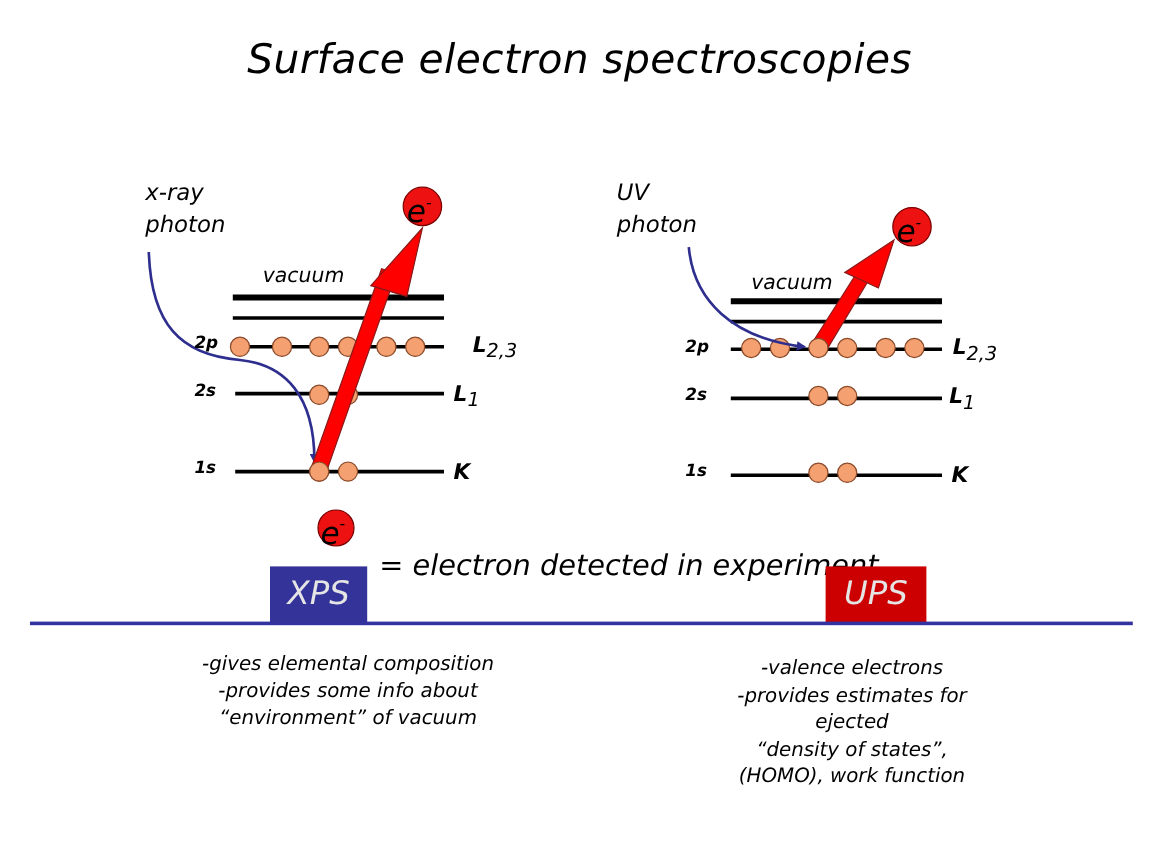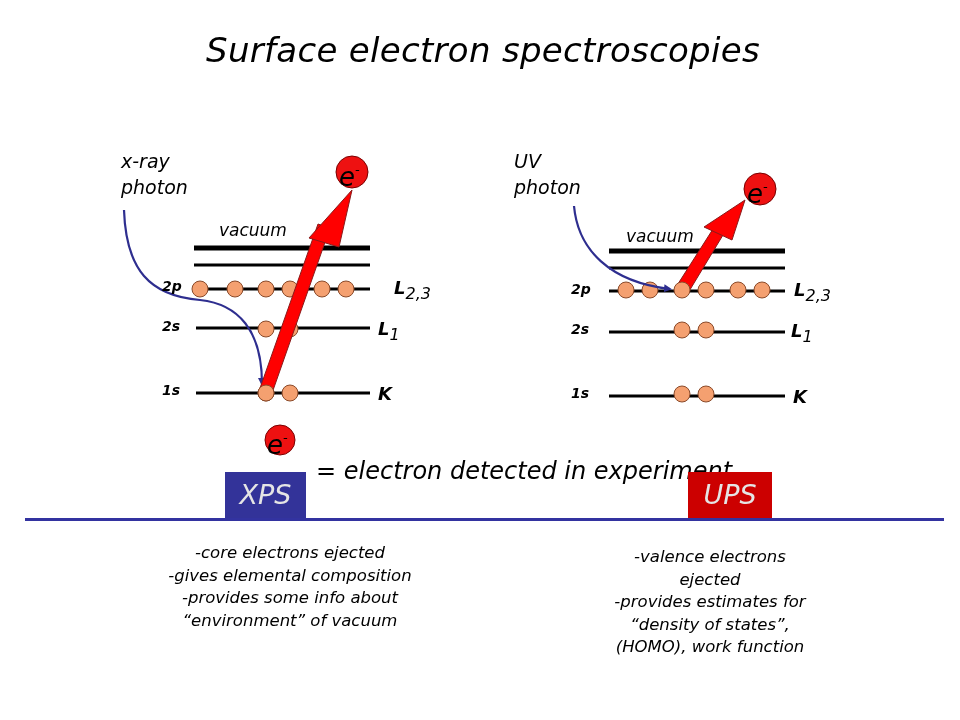--- a/index.html
+++ b/index.html
@@ -145,25 +145,24 @@
 <div class="abs shell" style="left:793px; top:386px;"><span>K</span></div>
 
 <div class="abs legend-text" style="left:316px; top:425px;margin-top:32px;">= electron detected in experiment</div>
 
 <div class="abs badge xps" style="left:225px; top:472px; width:81px;">XPS</div>
 <div class="abs badge ups" style="left:664px; top:472px; width:84px;margin-left:24px;">UPS</div>
 
 <div class="abs divider"></div>
 
 <div class="abs notes" style="left:130px; top:542px; width:320px;">
-  <span class="note-line">-core electrons ejected</span>
   <span class="note-line">-gives elemental composition</span>
   <span class="note-line">-provides some info about</span>
   <span class="note-line">“environment” of vacuum</span>
 </div>
 
 <div class="abs notes" style="left:565px; top:546px; width:290px;">
   <span class="note-line">-valence electrons</span>
+  <span class="note-line">-provides estimates for</span>
   <span class="note-line">ejected</span>
-  <span class="note-line">-provides estimates for</span>
   <span class="note-line">“density of states”,</span>
   <span class="note-line">(HOMO), work function</span>
 </div>
 
 </body></html>

